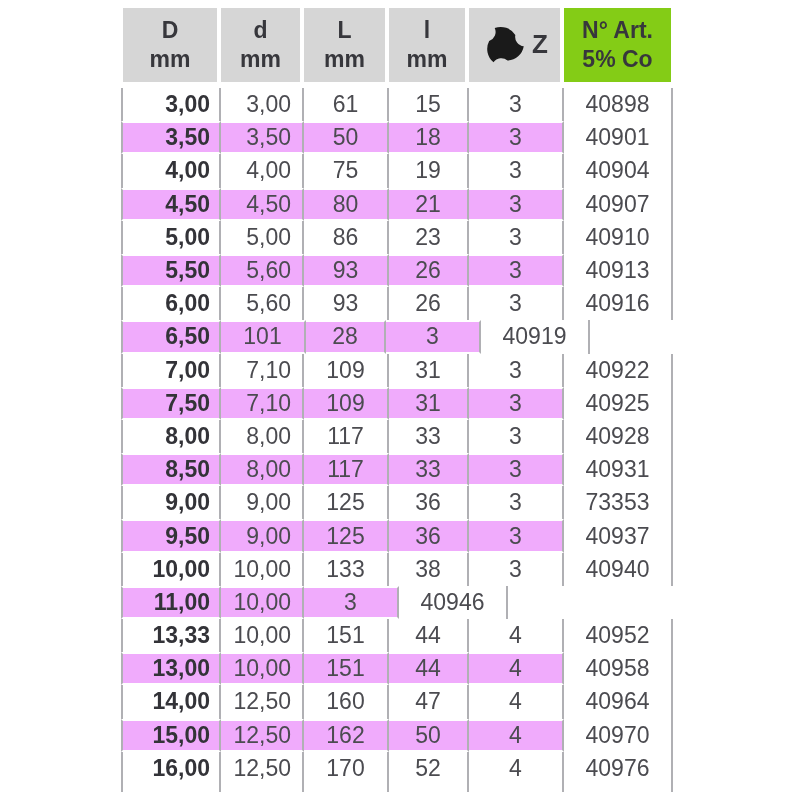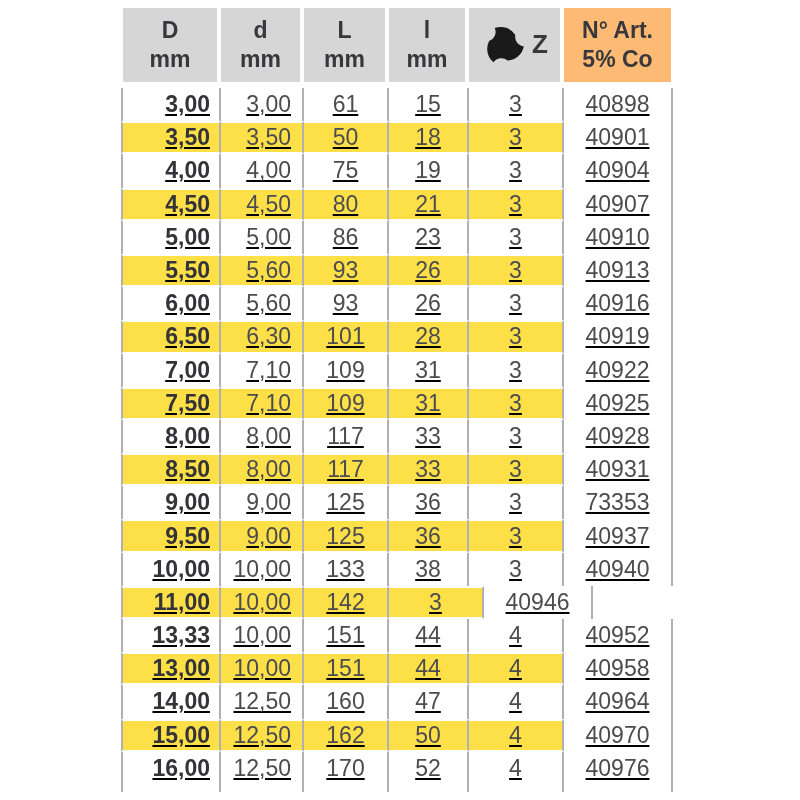--- a/index.html
+++ b/index.html
@@ -14,34 +14,34 @@
 
   
   .hrow{display:flex;height:74px;margin-bottom:6px;}
   .hcell{
     box-sizing:border-box;display:flex;flex-direction:column;align-items:center;justify-content:center;
     background:#d6d6d6;font-weight:bold;font-size:23px;line-height:1.28;color:#37373c;
     border-right:4px solid #ffffff;
   }
   .hcell.first{border-left:2px solid #ffffff;}
   .hcell.zhead{flex-direction:row;gap:3px;}
-  .hcell.art{background:#fdba74;border-right:2px solid #ffffff;justify-content:center;}
+  .hcell.art{background:#84cc16;border-right:2px solid #ffffff;justify-content:center;}
   .zhead .zlabel{font-size:26px;margin-left:2px;}
   .cutter-svg{width:46px;height:43px;display:block;transform:rotate(-28deg);}
 
   
-  .row{display:flex;height:33.2px;text-decoration:underline;}
+  .row{display:flex;height:33.2px;}
   .cell{
     box-sizing:border-box;display:flex;align-items:center;justify-content:center;
     border-right:2px solid #b0b0b4;font-size:23px;color:#4b4b50;background:#ffffff;
   }
   .col0{justify-content:flex-end;padding-right:9px;font-weight:bold;color:#333338;border-left:2px solid #b0b0b4;}
   .col1{justify-content:flex-end;padding-right:11px;}
   .row.striped .cell:not(.col5){
-    background:#fde047;background-clip:padding-box;
+    background:#f0abfc;background-clip:padding-box;
     border-top:2px solid transparent;border-bottom:2px solid transparent;
   }
   .row.stub{height:7px;}
   .row.stub .cell{background:#ffffff;}
 </style>
 </head>
 <body>
 
 <div class="page">
   <div class="spec-table">
@@ -133,21 +133,20 @@
         <div class="row">
           <div class="cell w0 col0">6,00</div>
           <div class="cell w1 col1">5,60</div>
           <div class="cell w2 col2">93</div>
           <div class="cell w3 col3">26</div>
           <div class="cell w4 col4">3</div>
           <div class="cell w5 col5">40916</div>
         </div>
         <div class="row striped">
           <div class="cell w0 col0">6,50</div>
-          <div class="cell w1 col1">6,30</div>
           <div class="cell w2 col2">101</div>
           <div class="cell w3 col3">28</div>
           <div class="cell w4 col4">3</div>
           <div class="cell w5 col5">40919</div>
         </div>
         <div class="row">
           <div class="cell w0 col0">7,00</div>
           <div class="cell w1 col1">7,10</div>
           <div class="cell w2 col2">109</div>
           <div class="cell w3 col3">31</div>
@@ -198,21 +197,20 @@
           <div class="cell w0 col0">10,00</div>
           <div class="cell w1 col1">10,00</div>
           <div class="cell w2 col2">133</div>
           <div class="cell w3 col3">38</div>
           <div class="cell w4 col4">3</div>
           <div class="cell w5 col5">40940</div>
         </div>
         <div class="row striped">
           <div class="cell w0 col0">11,00</div>
           <div class="cell w1 col1">10,00</div>
-          <div class="cell w2 col2">142</div>
           <div class="cell w4 col4">3</div>
           <div class="cell w5 col5">40946</div>
         </div>
         <div class="row">
           <div class="cell w0 col0">13,33</div>
           <div class="cell w1 col1">10,00</div>
           <div class="cell w2 col2">151</div>
           <div class="cell w3 col3">44</div>
           <div class="cell w4 col4">4</div>
           <div class="cell w5 col5">40952</div>

